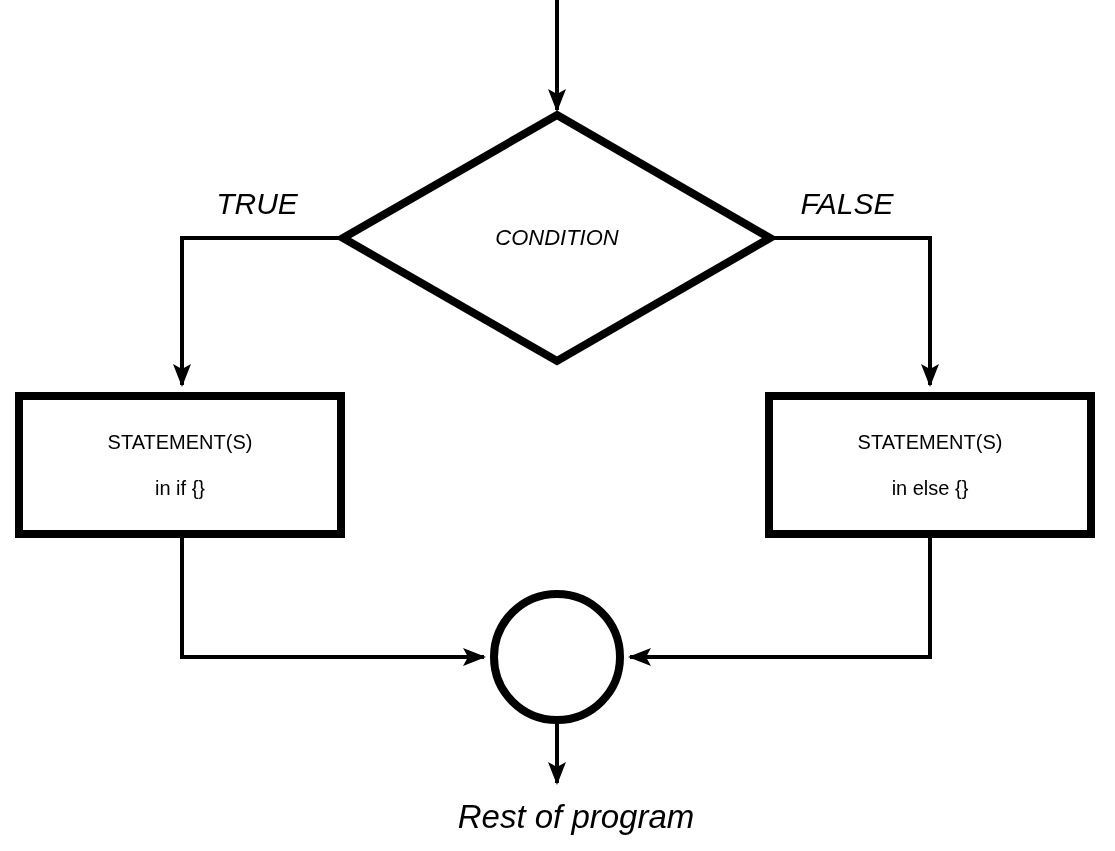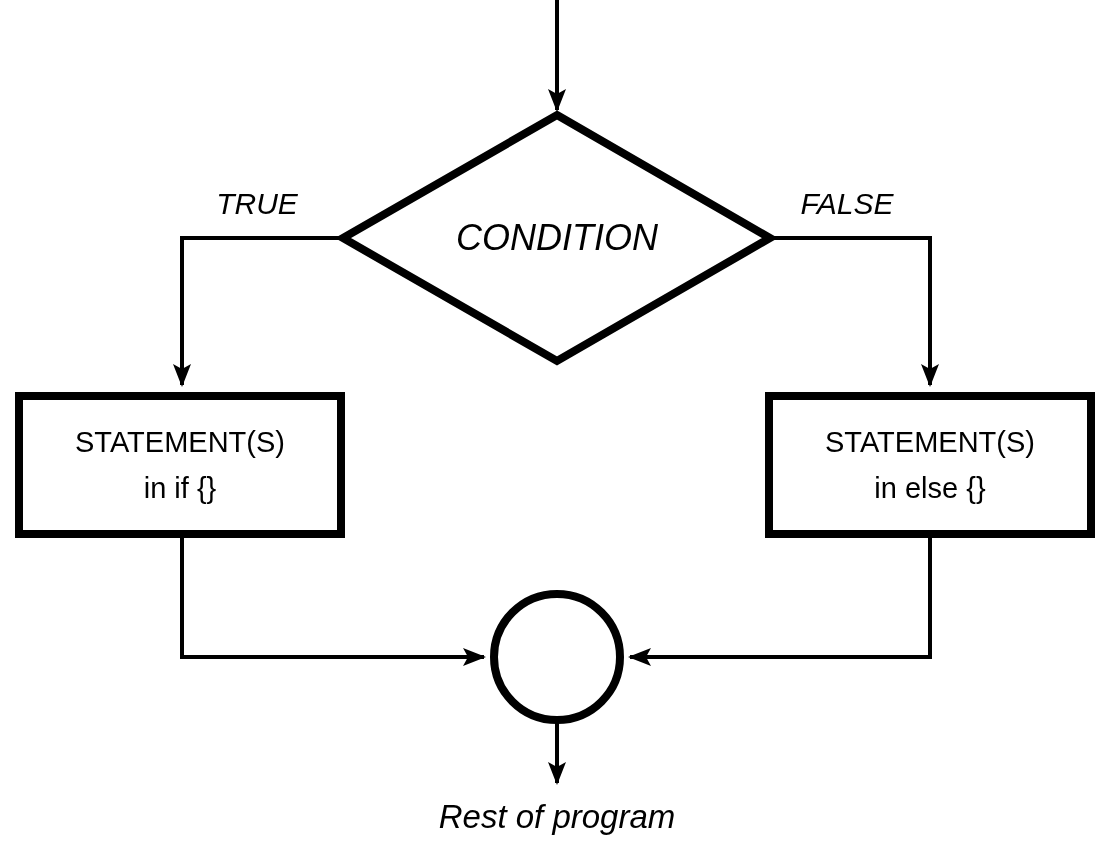--- a/index.html
+++ b/index.html
@@ -39,33 +39,33 @@
     color: #000000;
     white-space: nowrap;
     font-style: italic;
   }
   .branch-label {
     font-size: 30px;
     line-height: 34px;
     width: 160px;
   }
   .condition-label {
-    font-size: 36px;
+    font-size: 22px;
     line-height: 36px;
     width: 300px;
   }
   .box-text {
     position: absolute;
     width: 322px;
     height: 138px;
     display: flex;
     flex-direction: column;
     align-items: center;
     justify-content: center;
-    font-size: 29px;
+    font-size: 20px;
     line-height: 46px;
     text-align: right;
     color: #000000;
   }
   .rest-label {
     font-size: 33px;
     line-height: 38px;
     width: 320px;
   }
 </style>
@@ -111,15 +111,15 @@
   <div class="box-text" style="left:19px; top:396px;">
     <span>STATEMENT(S)</span>
     <span>in if {}</span>
   </div>
 
   <div class="box-text" style="left:769px; top:396px;">
     <span>STATEMENT(S)</span>
     <span>in else {}</span>
   </div>
 
-  <div class="label rest-label" style="left:397px; top:798px;">Rest of program</div>
+  <div class="label rest-label" style="left:416px; top:798px;">Rest of program</div>
 
 </div>
 
 </body></html>

